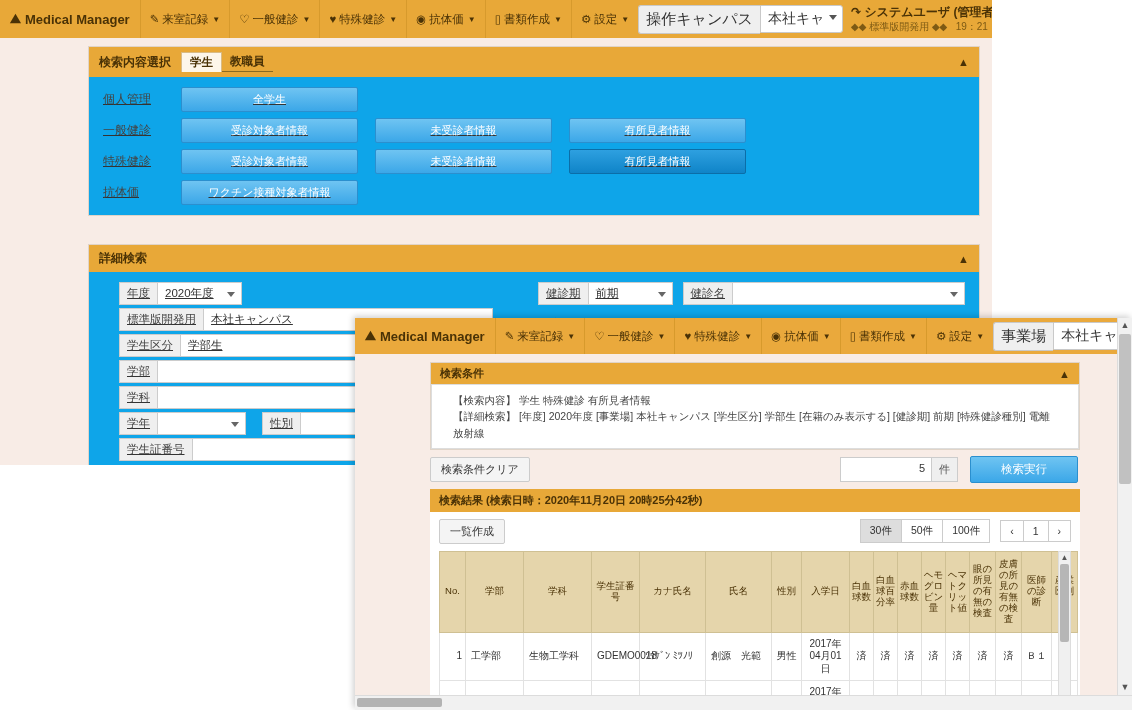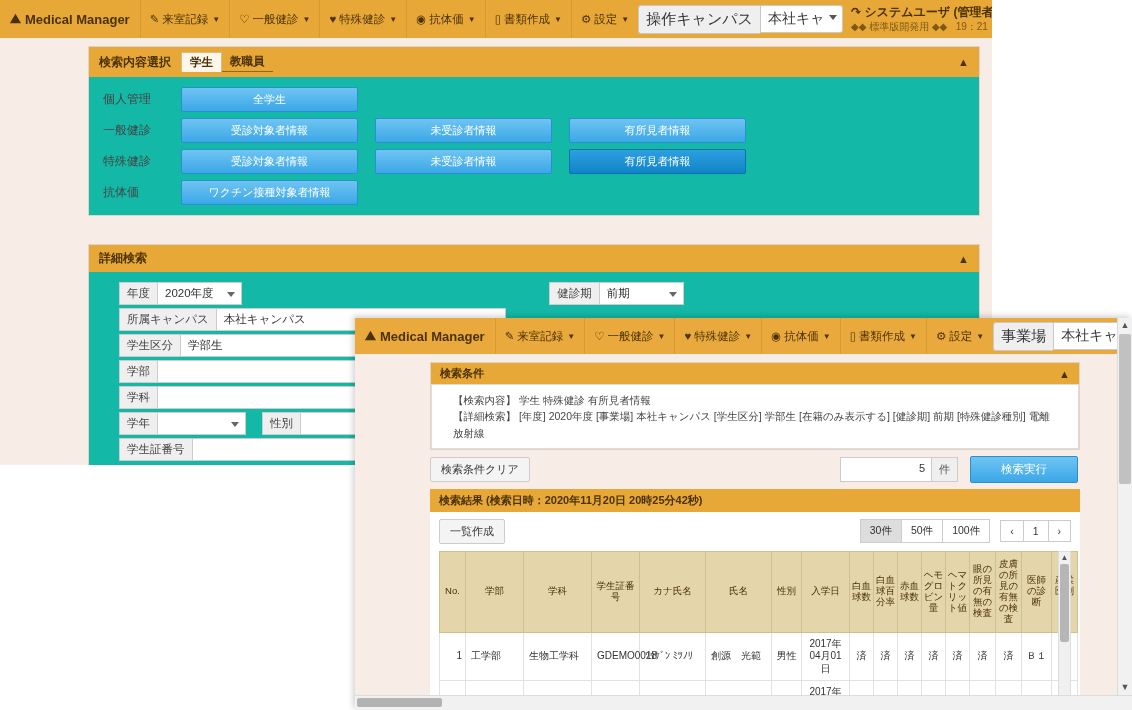--- a/index.html
+++ b/index.html
@@ -32,21 +32,21 @@
 
   
   .panel{background:#fff;border:1px solid #e0d4c8;margin:0;}
   .panel-hd{background:#e8a838;color:#4a3206;font-weight:bold;font-size:12px;
             padding:5px 10px;display:flex;align-items:center;}
   .panel-hd .chev{margin-left:auto;font-size:11px;}
   .tabs{display:flex;gap:0;margin-left:10px;}
   .tab{padding:2px 8px;font-size:11.5px;color:#4a3206;background:#f3e2c9;border:1px solid #d9bb85;border-bottom:none;}
   .tab.active{background:#fdf6ea;}
   .tab.plain{background:transparent;border:none;border-bottom:1px solid #8a6a22;}
-  .panel-bd{background:#14b8a6;padding:10px 14px;}
+  .panel-bd{background:#0ea5e9;padding:10px 14px;text-decoration:underline;}
 
   
   .btn-blue{display:inline-block;background:linear-gradient(#6fc4f2,#3ba7e8);
             border:1px solid #2b8fce;color:#fff;font-size:11px;text-align:center;
             padding:4px 0;border-radius:2px;cursor:pointer;}
   .btn-blue.sel{background:linear-gradient(#2ea0e0,#0f84c8);border-color:#0b6ea8;}
   .btn-row{display:flex;align-items:center;margin-bottom:6px;}
   .btn-row .rl{width:78px;font-size:12px;color:#444;}
   .btn-row .bwrap{display:flex;gap:17px;}
 
@@ -206,21 +206,21 @@
       </div>
       <div class="panel-bd" style="padding:10px 14px 14px 30px;">
         <div class="fgrid">
 
           <div class="fcol" style="width:420px">
             <div class="fld">
               <span class="fl">年度</span>
               <span class="fi sel" style="width:84px">2020年度</span>
             </div>
             <div class="fld">
-              <span class="fl">所属キャンパス</span>
+              <span class="fl">標準版開発用</span>
               <span class="fi sel" style="width:289px">本社キャンパス</span>
             </div>
             <div class="fld">
               <span class="fl">学生区分</span>
               <span class="fi sel" style="width:322px">学部生</span>
             </div>
             <div class="fld">
               <span class="fl">学部</span>
               <span class="fi sel" style="width:344px"></span>
             </div>
@@ -244,20 +244,24 @@
             </div>
             <div class="secttl" style="margin:6px 0 2px">4月セメ</div>
 
           </div>
 
           <div class="fcol" style="width:430px;margin-left:14px">
             <div style="display:flex;gap:10px;">
               <div class="fld">
                 <span class="fl">健診期</span>
                 <span class="fi sel" style="width:84px">前期</span>
+              </div>
+              <div class="fld">
+                <span class="fl">健診名</span>
+                <span class="fi sel" style="width:232px"></span>
               </div>
             </div>
             <div class="secttl">有害業務</div>
             <div>
               <span class="chk">
                 <span class="radio on"></span>
                 <span>電離放射線</span>
               </span>
             </div>
             <div class="secttl" style="margin-top:18px">結果公開可否</div>

